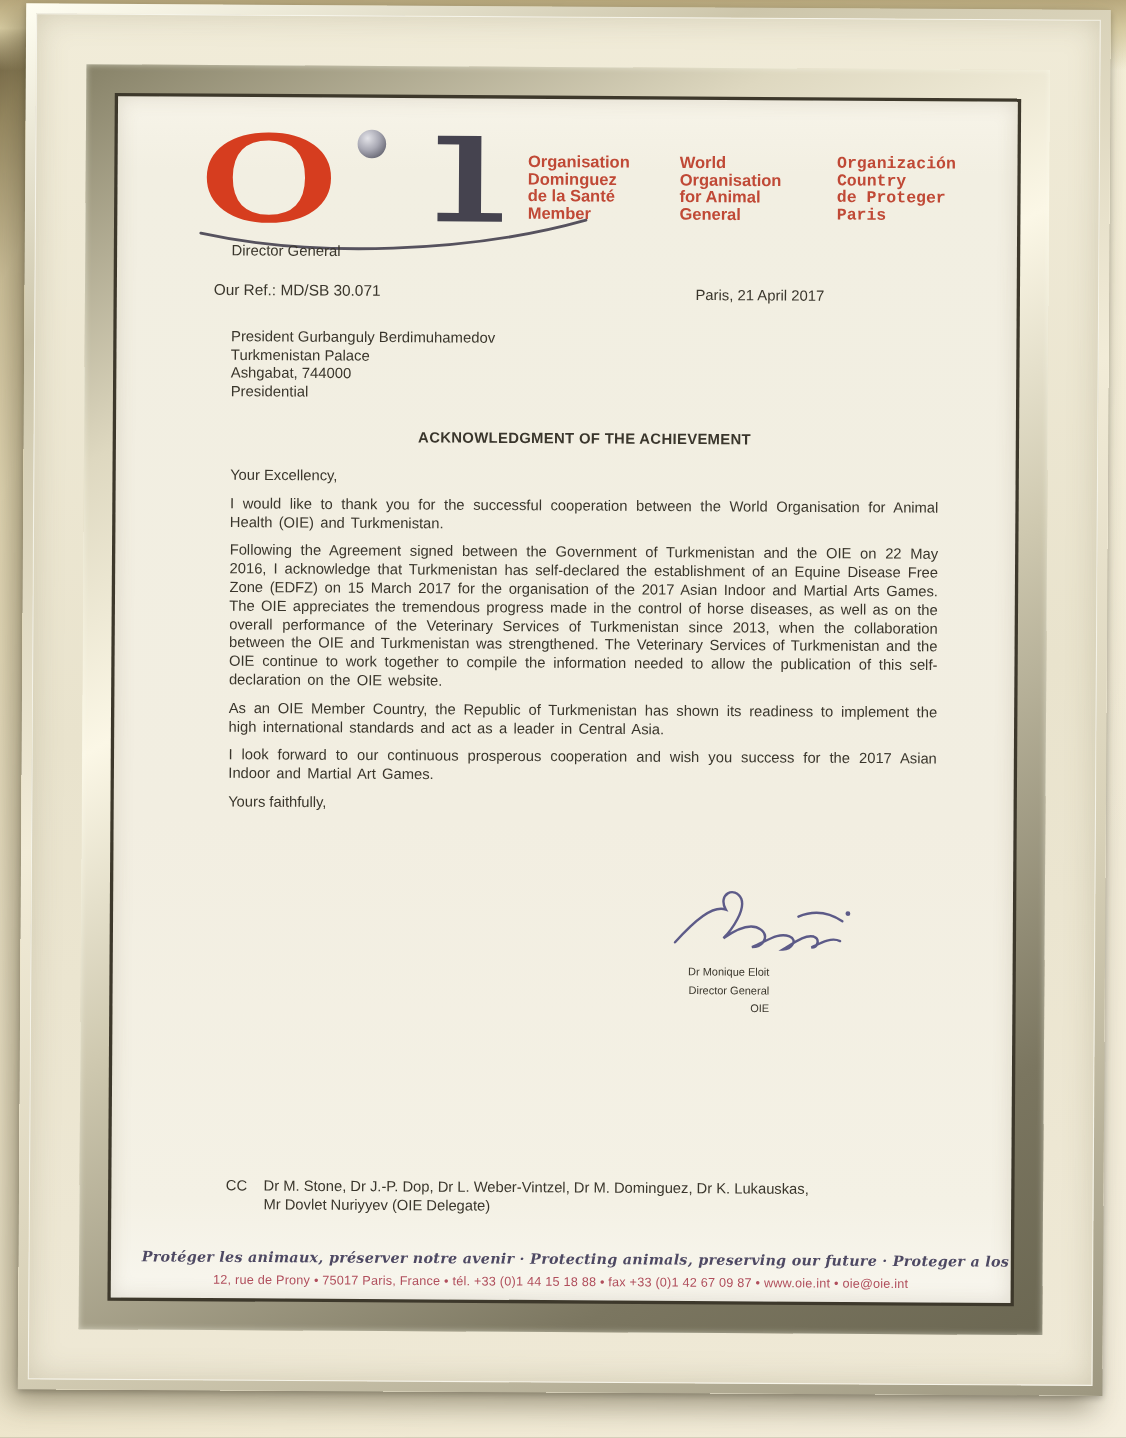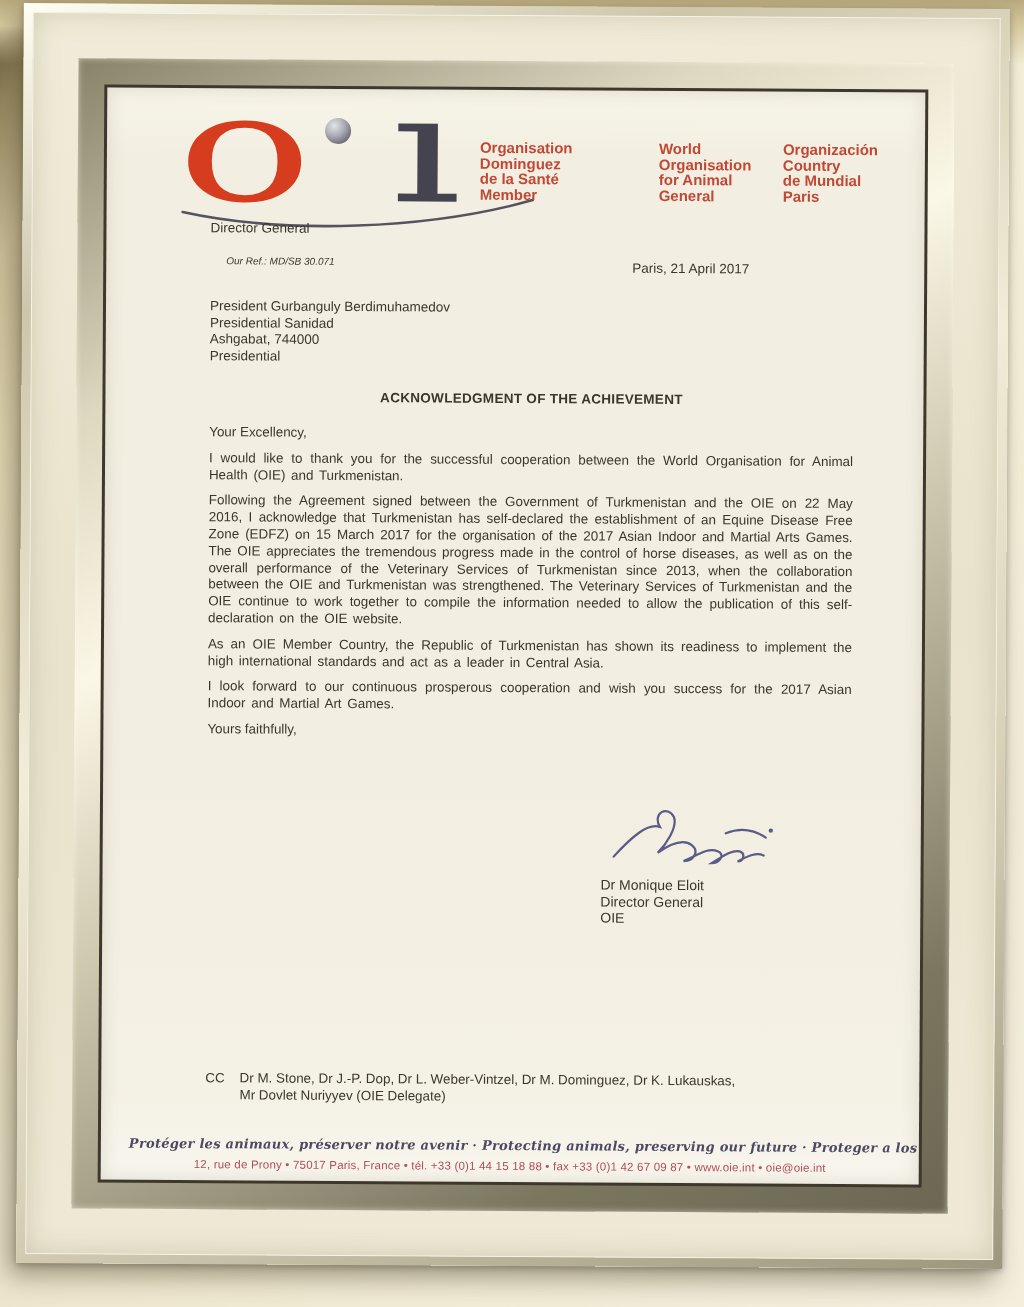--- a/index.html
+++ b/index.html
@@ -37,38 +37,38 @@
   .paper {
     position:relative; width:100%; height:100%; box-sizing:border-box; overflow:hidden;
     background:linear-gradient(180deg,#f7f4e9 0%, #f2efe2 6%, #f2eee1 60%, #f4f1e5 92%, #f8f6ee 100%);
     box-shadow:inset 0 0 18px rgba(110,95,60,.18);
     color:#3a362c;
   }
 
   .logo-svg { position:absolute; left:70px; top:12px; }
 
   .org-col { position:absolute; top:50px; color:#c04936; font-weight:bold; font-size:15px; line-height:15.5px; }
-  .org-fr { left:373px; } .org-en { left:552px; } .org-es { left:676px; }
+  .org-fr { left:373px; } .org-en { left:511px; } .org-es { left:654px;font-family:Liberation Mono, monospace; }
 
   .sender-title { position:absolute; left:104px; top:132px; font-size:13.5px; }
-  .ref-line     { position:absolute; left:120px; top:167px; font-size:10px;font-style:italic; }
+  .ref-line     { position:absolute; left:88px; top:167px; font-size:14px; }
   .dateline     { position:absolute; left:526px; top:170px; font-size:13.5px;text-align:right; }
 
   .recipient { position:absolute; left:104px; top:210px; font-size:13.5px; line-height:16.5px; }
 
   .subject { position:absolute; left:104px; top:301px; width:644px; text-align:center;
              font-weight:bold; font-size:13.5px; letter-spacing:.3px; }
 
   .body-text { position:absolute; left:104px; top:336px; width:644px; font-size:13.4px; line-height:16.8px; }
   .body-text .salutation { margin:0 0 9px; }
   .body-text p { margin:0 0 9px; text-align:justify; word-spacing:2px; }
   .body-text .closing { margin-top:1px; }
 
   .sig-svg { position:absolute; left:505px; top:712px; }
-  .sig-block { position:absolute; left:498px; top:786px; font-size:14px; line-height:16.5px; }
+  .sig-block { position:absolute; left:523px; top:786px; font-size:10px; line-height:16.5px;text-align:right; }
 
   .cc-row { position:absolute; left:104px; top:981px; display:flex; gap:15px; font-size:13.4px; line-height:17px; }
 
   .paper-footer { position:absolute; left:0; right:0; bottom:10px; }
   .slogan { font-family:"DejaVu Serif", serif; font-style:italic; font-weight:600;
             color:#4e4963; font-size:13px; letter-spacing:.25px;
             white-space:nowrap; overflow:hidden; padding-left:28px; }
   .address { text-align:center; color:#b04e5c; font-size:11.5px; margin-top:7px; letter-spacing:.2px; }
 </style>
 </head>
@@ -108,31 +108,31 @@
             </div>
             <div class="org-col org-en">
               <div>World</div>
               <div>Organisation</div>
               <div>for Animal</div>
               <div>General</div>
             </div>
             <div class="org-col org-es">
               <div>Organización</div>
               <div>Country</div>
-              <div>de Mundial</div>
+              <div>de Proteger</div>
               <div>Paris</div>
             </div>
 
             <div class="sender-title">Director General</div>
             <div class="ref-line">Our Ref.: MD/SB 30.071</div>
             <div class="dateline">Paris, 21 April 2017</div>
 
             <div class="recipient">
               <div>President Gurbanguly Berdimuhamedov</div>
-              <div>Presidential Sanidad</div>
+              <div>Turkmenistan Palace</div>
               <div>Ashgabat, 744000</div>
               <div>Presidential</div>
             </div>
 
             <div class="subject">ACKNOWLEDGMENT OF THE ACHIEVEMENT</div>
 
             <div class="body-text">
               <div class="salutation">Your Excellency,</div>
               <p>I would like to thank you for the successful cooperation between the World Organisation for Animal Health (OIE) and Turkmenistan.</p>
               <p>Following the Agreement signed between the Government of Turkmenistan and the OIE on 22 May 2016, I acknowledge that Turkmenistan has self-declared the establishment of an Equine Disease Free Zone (EDFZ) on 15 March 2017 for the organisation of the 2017 Asian Indoor and Martial Arts Games. The OIE appreciates the tremendous progress made in the control of horse diseases, as well as on the overall performance of the Veterinary Services of Turkmenistan since 2013, when the collaboration between the OIE and Turkmenistan was strengthened. The Veterinary Services of Turkmenistan and the OIE continue to work together to compile the information needed to allow the publication of this self-declaration on the OIE website.</p>

